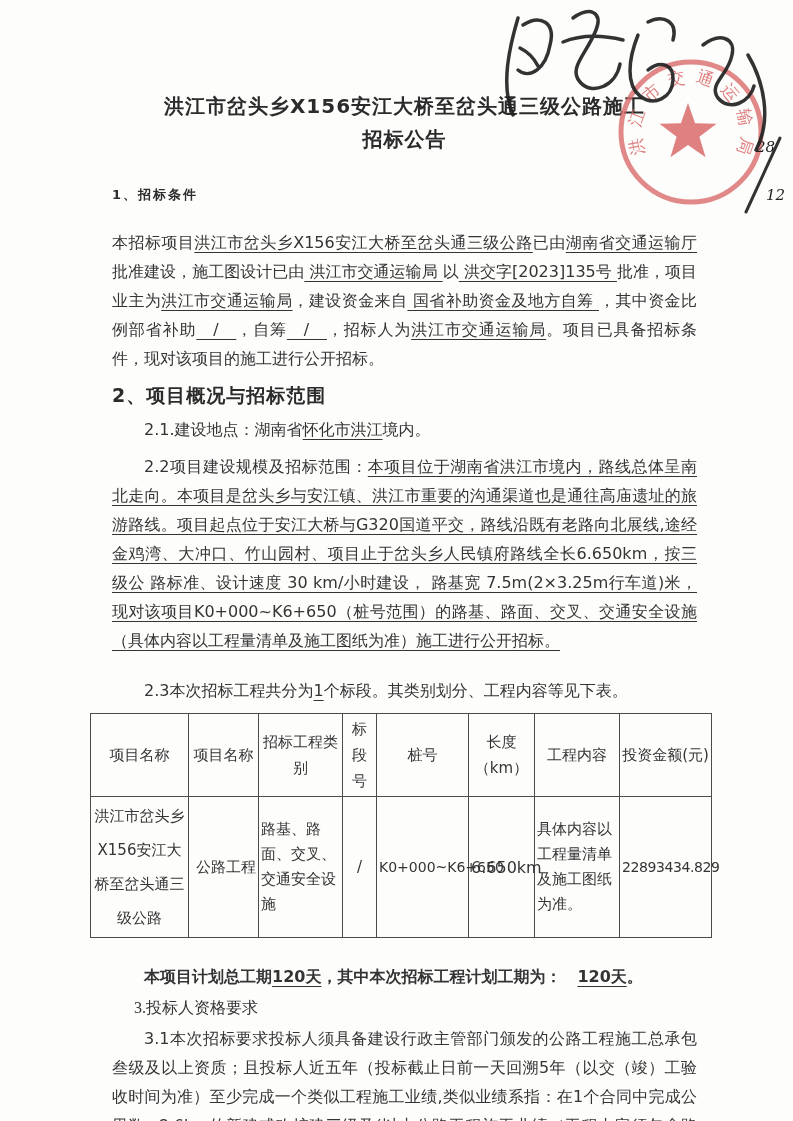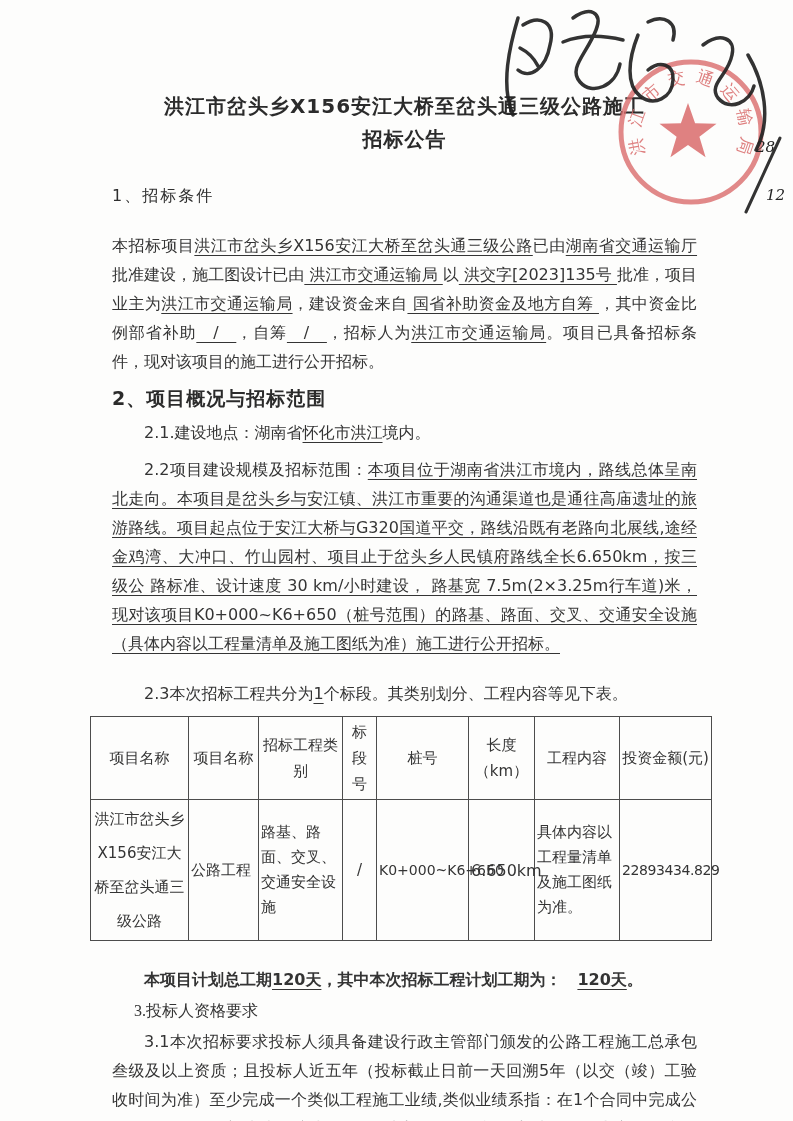--- a/index.html
+++ b/index.html
@@ -20,22 +20,22 @@
   .doc-title {
     text-align: center;
     font-size: 20px;
     font-weight: 700;
     color: #2b2b2b;
     line-height: 33px;
     letter-spacing: 1px;
   }
   .sec-heading-1 {
     margin-top: 30px;
-    font-size: 16px;
-    font-weight: 400;
+    font-size: 13px;
+    font-weight: 700;
     color: #2e2e2e;
     letter-spacing: 2px;
   }
   .sec-heading-2 {
     margin-top: 10px;
     font-size: 19px;
     font-weight: 700;
     color: #2b2b2b;
     letter-spacing: 1px;
   }
@@ -62,21 +62,21 @@
     color: #343434;
   }
   table.bid-table td {
     border: 1px solid #4c4c4c;
     padding: 2px 2px;
     vertical-align: middle;
   }
   tr.hdr td { height: 64px; text-align: center; line-height: 26px; }
   tr.row td { height: 94px; }
   td.c-project { text-align: center; line-height: 34px; }
-  td.c-class { text-align: left; }
+  td.c-class { text-align: right; }
   td.c-type { line-height: 25px; padding-left: 4px; }
   td.c-lot { text-align: center; }
   td.c-stake { font-size: 14px; white-space: nowrap; overflow: visible; padding-left: 3px; }
   td.c-len { font-size: 16px; padding-left: 0; text-align: center; }
   td.c-content { line-height: 25px; padding-left: 4px; }
   td.c-amount { font-size: 14px; padding-left: 0; letter-spacing: -0.4px; }
 
   .annotation {
     position: absolute;
     left: 468px;

